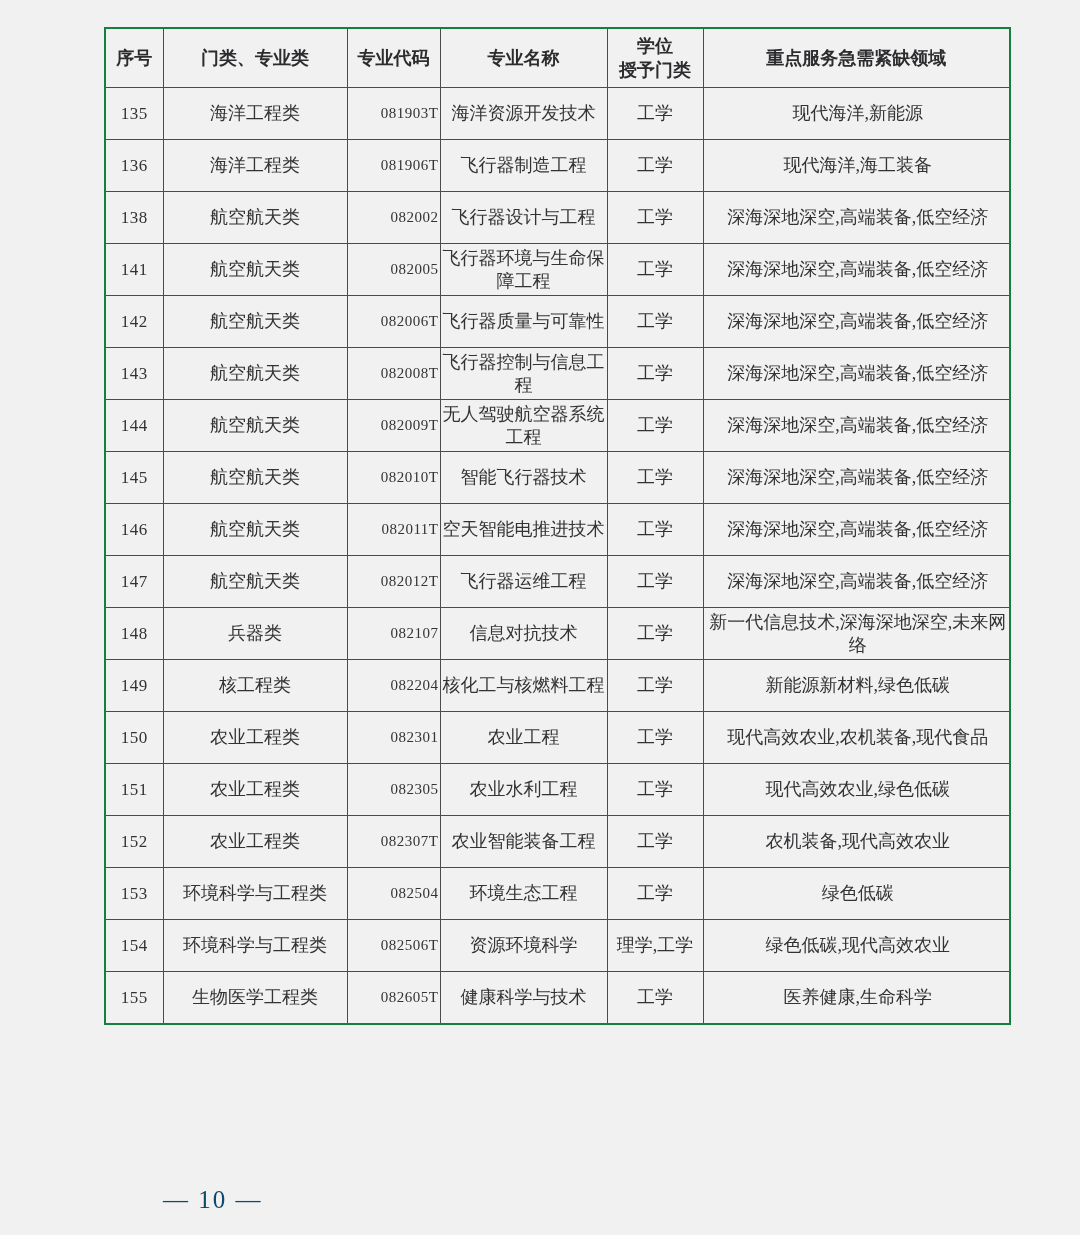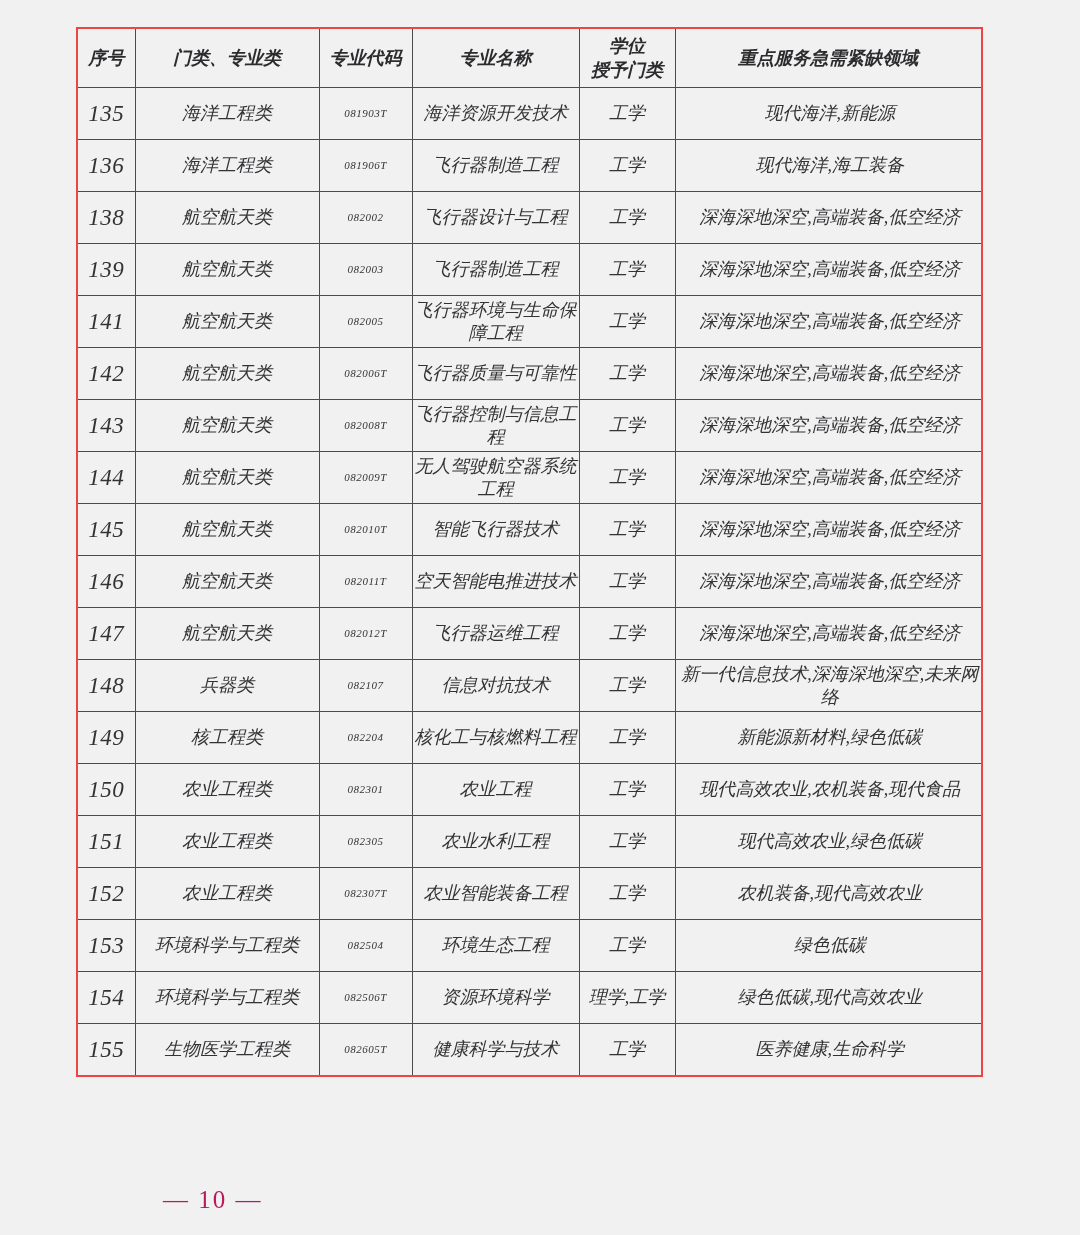--- a/index.html
+++ b/index.html
@@ -14,27 +14,26 @@
     color: #303032;
     position: relative;
     overflow: hidden;
   }
   .page {
     position: absolute;
     inset: 0;
   }
   table.majors {
     position: absolute;
-    left: 76px;
+    left: 104px;
     top: 27px;
     width: 905px;
     border-collapse: collapse;
     table-layout: fixed;
-    border: 2px solid #ef4444;
-    font-style: italic;
+    border: 2px solid #15803d;
   }
   table.majors th,
   table.majors td {
     border: 1px solid #4b4b4d;
     overflow: hidden;
   }
   table.majors th {
     font-size: 18px;
     font-weight: bold;
     line-height: 24px;
@@ -49,38 +48,39 @@
   }
   table.majors td {
     font-size: 18px;
     line-height: 23px;
     text-align: center;
     padding: 2px 1px;
     vertical-align: middle;
     color: #333335;
   }
   table.majors td.col-no {
-    font-size: 23px;
+    font-size: 17px;
     letter-spacing: 0.5px;
     margin-left: 14px;
   }
   table.majors td.col-code {
-    font-size: 11px;
+    font-size: 15px;
     letter-spacing: 0.5px;
+    text-align: right;
   }
   table.majors td.col-fields {
     text-align: center;
     padding: 2px 2px 2px 5px;
   }
   .footer {
     position: absolute;
     left: 163px;
     top: 1186px;
     font-size: 25px;
-    color: #be185d;
+    color: #0c4a6e;
     letter-spacing: 2px;
   }
 </style>
 </head>
 <body>
 
 <div class="page">
 
   <table class="majors">
     <colgroup>
@@ -121,28 +121,20 @@
         </tr>
         <tr class="body-row">
           <td class="col-no">138</td>
           <td class="col-category">航空航天类</td>
           <td class="col-code">082002</td>
           <td class="col-name">飞行器设计与工程</td>
           <td class="col-degree">工学</td>
           <td class="col-fields">深海深地深空,高端装备,低空经济</td>
         </tr>
         <tr class="body-row">
-          <td class="col-no">139</td>
-          <td class="col-category">航空航天类</td>
-          <td class="col-code">082003</td>
-          <td class="col-name">飞行器制造工程</td>
-          <td class="col-degree">工学</td>
-          <td class="col-fields">深海深地深空,高端装备,低空经济</td>
-        </tr>
-        <tr class="body-row">
           <td class="col-no">141</td>
           <td class="col-category">航空航天类</td>
           <td class="col-code">082005</td>
           <td class="col-name">飞行器环境与生命保障工程</td>
           <td class="col-degree">工学</td>
           <td class="col-fields">深海深地深空,高端装备,低空经济</td>
         </tr>
         <tr class="body-row">
           <td class="col-no">142</td>
           <td class="col-category">航空航天类</td>

